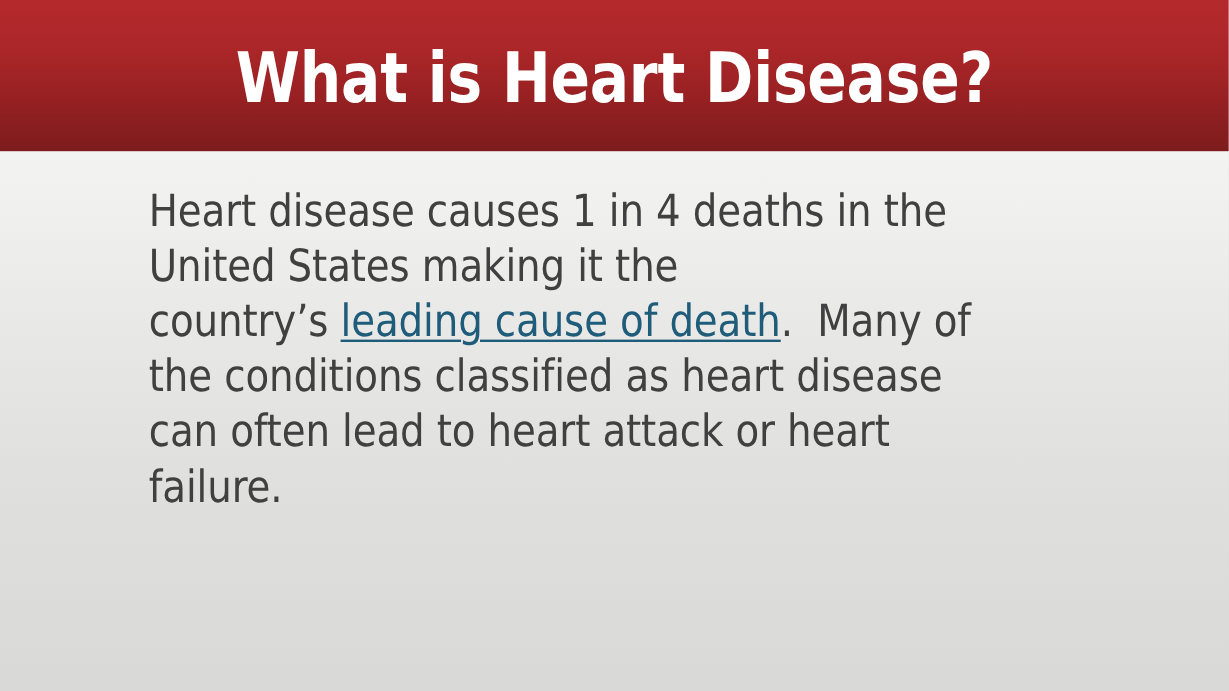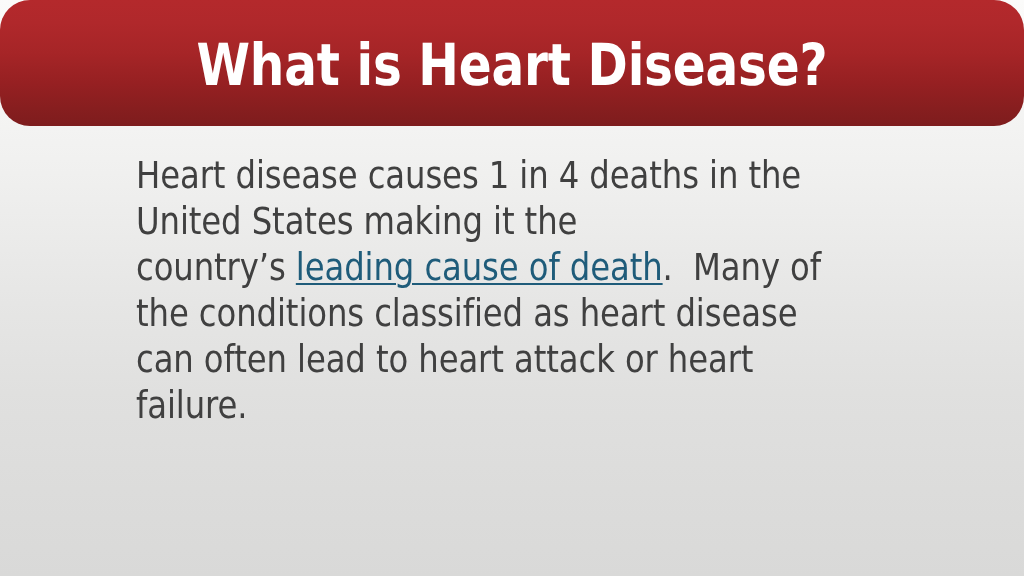--- a/index.html
+++ b/index.html
@@ -36,21 +36,20 @@
     top: 0;
     width: 1024px;
     height: 126px;
     background: linear-gradient(to bottom,
         #b4292c 0%,
         #b0282b 18%,
         #a62527 42%,
         #962022 66%,
         #871e1f 86%,
         #7d1c1d 100%);
-    border-radius: 30px;
   }
 
   #title-text {
     position: absolute;
     left: 0;
     top: 0;
     width: 1024px;
     height: 126px;
     display: flex;
     align-items: center;
@@ -65,21 +64,21 @@
     line-height: 1.05;
     white-space: nowrap;
     text-rendering: geometricPrecision;
     transform: scaleX(0.93);
     transform-origin: center center;
   }
 
   
   #body-block {
     position: absolute;
-    left: 136px;
+    left: 124px;
     top: 153px;
     width: 760px;
   }
 
   .body-line {
     color: #404040;
     font-family: "DejaVu Sans Condensed", "Liberation Sans Narrow", "Liberation Sans", sans-serif;
     font-size: 37px;
     font-weight: normal;
     line-height: 46px;

